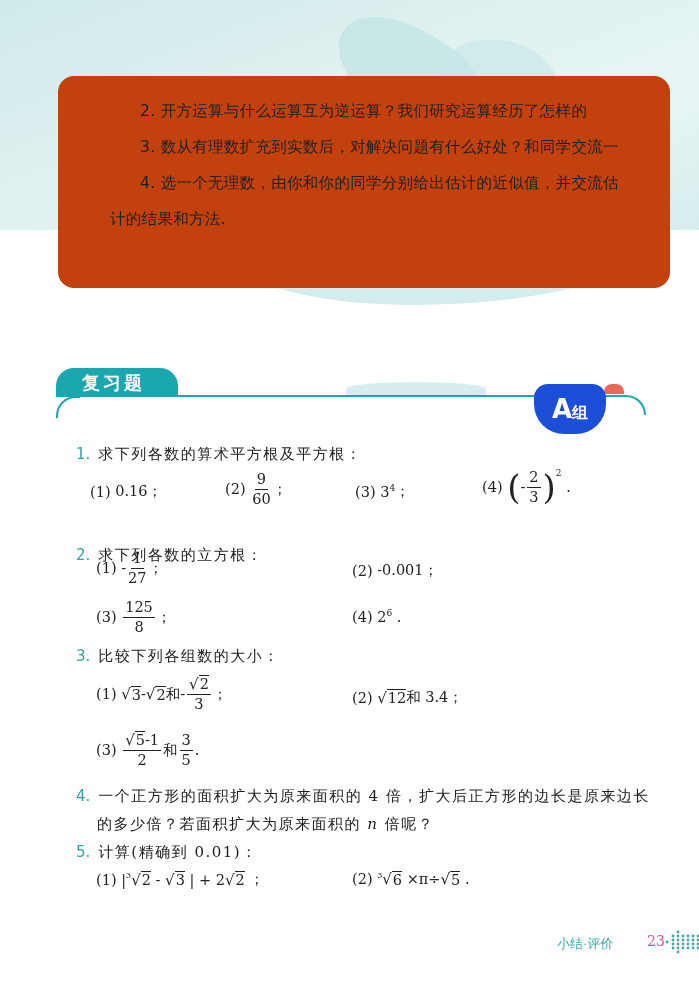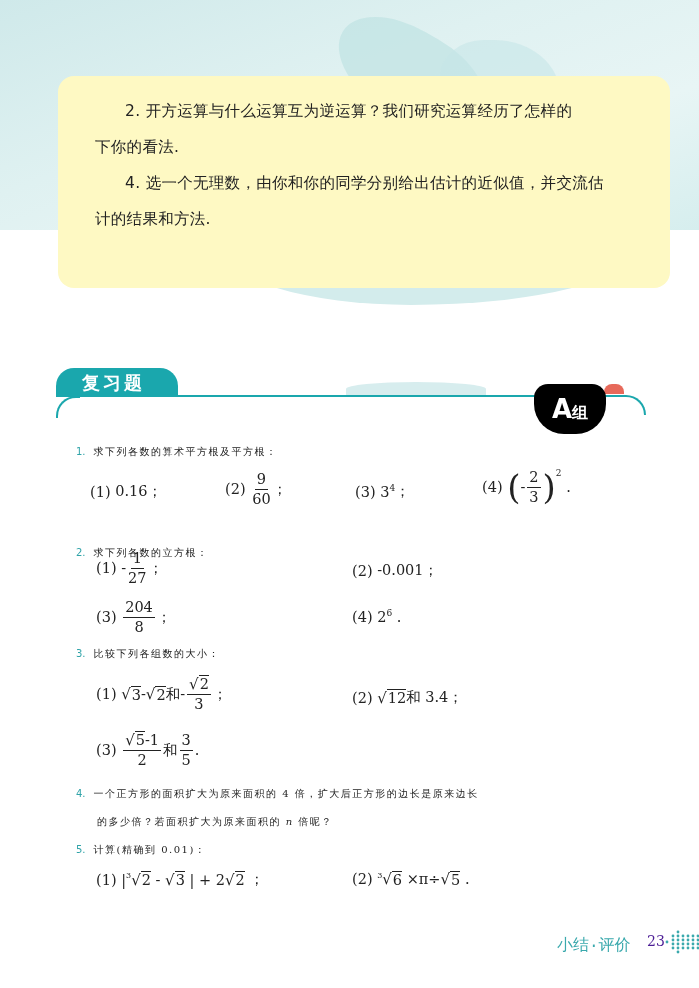--- a/index.html
+++ b/index.html
@@ -9,72 +9,72 @@
     .bg-top { position:absolute; left:0; top:0; width:699px; height:230px;
       background:linear-gradient(160deg,#cfe9ea 0%,#dff1f1 40%,#e8f5f5 70%,#d6eeee 100%); }
     .bg-shape1 { position:absolute; left:330px; top:30px; width:160px; height:90px;
       background:#bfe2e3; border-radius:50% 50% 40% 60%; transform:rotate(30deg); opacity:.7; }
     .bg-shape2 { position:absolute; left:440px; top:40px; width:120px; height:100px;
       background:#c7e6e7; border-radius:40% 60% 50% 50%; opacity:.6; }
     .bg-bottom-wave { position:absolute; left:220px; top:240px; width:420px; height:65px;
       background:#d3ecec; border-radius:0 0 60% 50% / 0 0 100% 100%; }
 
     .card { position:absolute; left:58px; top:76px; width:612px; height:212px;
-      background:#fef9c3; border-radius:16px; padding:17px 38px 0 37px; }
+      background:#c2410c; border-radius:16px; padding:17px 38px 0 52px; }
     .card p { font-family:"DejaVu Sans","Liberation Sans",sans-serif; font-size:15.5px;
       line-height:36px; letter-spacing:0.3px; color:#222; }
     .card p .indent { display:inline-block; width:30px; }
 
     .section-header { position:absolute; left:56px; top:368px; width:590px; height:70px; }
     .tab { position:absolute; left:0; top:0; width:122px; height:28px; background:#1aa7ad;
       border-radius:18px 18px 0 0; color:#fff; font-family:"DejaVu Sans",sans-serif;
       font-weight:bold; font-size:18px; letter-spacing:3px; padding-left:26px; line-height:30px; }
     .rule { position:absolute; left:0; top:27px; width:570px; height:2px; background:#1aa7ad; }
     .rule-curve-left { position:absolute; left:0; top:28px; width:24px; height:22px;
       border-left:2px solid #1aa7ad; border-top:2px solid #1aa7ad; border-radius:20px 0 0 0; }
     .hill { position:absolute; left:290px; top:14px; width:140px; height:14px; background:#cde8ea;
       border-radius:50% 50% 0 0; opacity:.8; }
-    .badge { position:absolute; left:478px; top:16px; width:72px; height:50px; background:#000000;
+    .badge { position:absolute; left:478px; top:16px; width:72px; height:50px; background:#1d4ed8;
       border-radius:14px 14px 30px 30px; color:#fff; font-family:"DejaVu Sans",sans-serif;
       font-weight:bold; text-align:center; line-height:50px; }
     .badge .big { font-size:26px; }
     .badge .small { font-size:16px; }
     .badge-tip { position:absolute; left:548px; top:16px; width:20px; height:10px; background:#e7695a;
       border-radius:8px 8px 0 0; }
     .right-curve { position:absolute; left:560px; top:27px; width:30px; height:20px;
       border-top:2px solid #1aa7ad; border-right:2px solid #1aa7ad; border-radius:0 20px 0 0; }
 
-    .q { position:absolute; left:76px; font-size:10px; letter-spacing:1.5px; color:#222; }
+    .q { position:absolute; left:76px; font-size:15px; letter-spacing:1.5px; color:#222; }
     .qnum { color:#2fa3a8; font-family:"DejaVu Sans",sans-serif; margin-right:8px; letter-spacing:0; }
     .item { position:absolute; font-size:14.5px; color:#222; white-space:nowrap; display:flex; align-items:center; }
     .frac { display:inline-flex; flex-direction:column; align-items:center; vertical-align:middle;
       margin:0 2px; line-height:1; }
     .frac .num { padding:0 2px 2px; border-bottom:1px solid #222; }
     .frac .den { padding-top:2px; }
     .sup { font-size:9px; vertical-align:super; position:relative; top:-4px; }
     .sqrt { border-top:1px solid #222; padding-left:1px; }
     .rad { font-size:15px; }
     .paren-big { font-size:34px; font-weight:lighter; line-height:1; }
 
-    .footer-label { position:absolute; left:557px; top:935px; font-family:Liberation Mono, monospace;
-      font-size:16px; color:#3aa9ad; }
-    .page-num { position:absolute; left:647px; top:933px; font-size:14px; color:#4c1d95; }
+    .footer-label { position:absolute; left:557px; top:935px; font-family:Liberation Serif, serif;
+      font-size:13px; color:#3aa9ad; }
+    .page-num { position:absolute; left:647px; top:933px; font-size:14px; color:#ec4899; }
     .dots { position:absolute; left:665px; top:928px; width:34px; height:28px; }
   </style>
 </head>
 <body>
 
 <div class="bg-top"></div>
 <div class="bg-shape1"></div>
 <div class="bg-shape2"></div>
 <div class="bg-bottom-wave"></div>
 
 <div class="card">
   <p><span class="indent"></span><span>2.</span> <span>开方运算与什么运算互为逆运算？我们研究运算经历了怎样的</span></p>
-  <p>下你的看法.</p>
+  <p><span class="indent"></span><span>3.</span> <span>数从有理数扩充到实数后，对解决问题有什么好处？和同学交流一</span></p>
   <p><span class="indent"></span><span>4.</span> <span>选一个无理数，由你和你的同学分别给出估计的近似值，并交流估</span></p>
   <p>计的结果和方法.</p>
 </div>
 
 <div class="section-header">
   <div class="hill"></div>
   <div class="tab">复习题</div>
   <div class="rule"></div>
   <div class="rule-curve-left"></div>
   <div class="right-curve"></div>
@@ -121,21 +121,21 @@
       <span class="den">27</span>
     </span>
   <span>；</span>
 </div>
 <div class="item" style="left:352px; top:561px">
   <span>(2)</span>&nbsp;<span>-0.001；</span>
 </div>
 <div class="item" style="left:96px; top:600px">
   <span>(3)</span>&nbsp;
   <span class="frac">
-      <span class="num">204</span>
+      <span class="num">125</span>
       <span class="den">8</span>
     </span>
   <span>；</span>
 </div>
 <div class="item" style="left:352px; top:609px">
   <span>(4)</span>&nbsp;<span>2</span><span class="sup">6</span>&nbsp;<span>.</span>
 </div>
 
 <div class="q" style="top:647px">
   <span class="qnum">3.</span><span>比较下列各组数的大小：</span>

